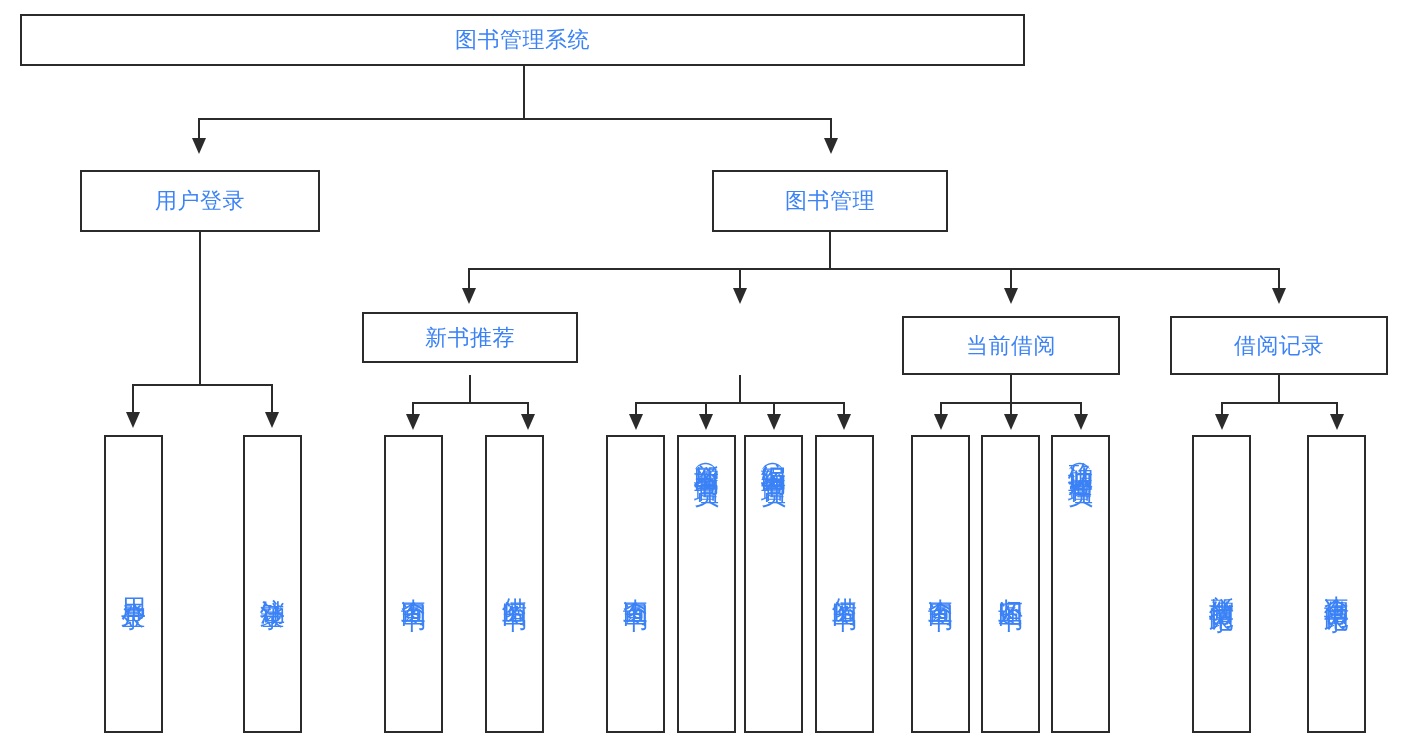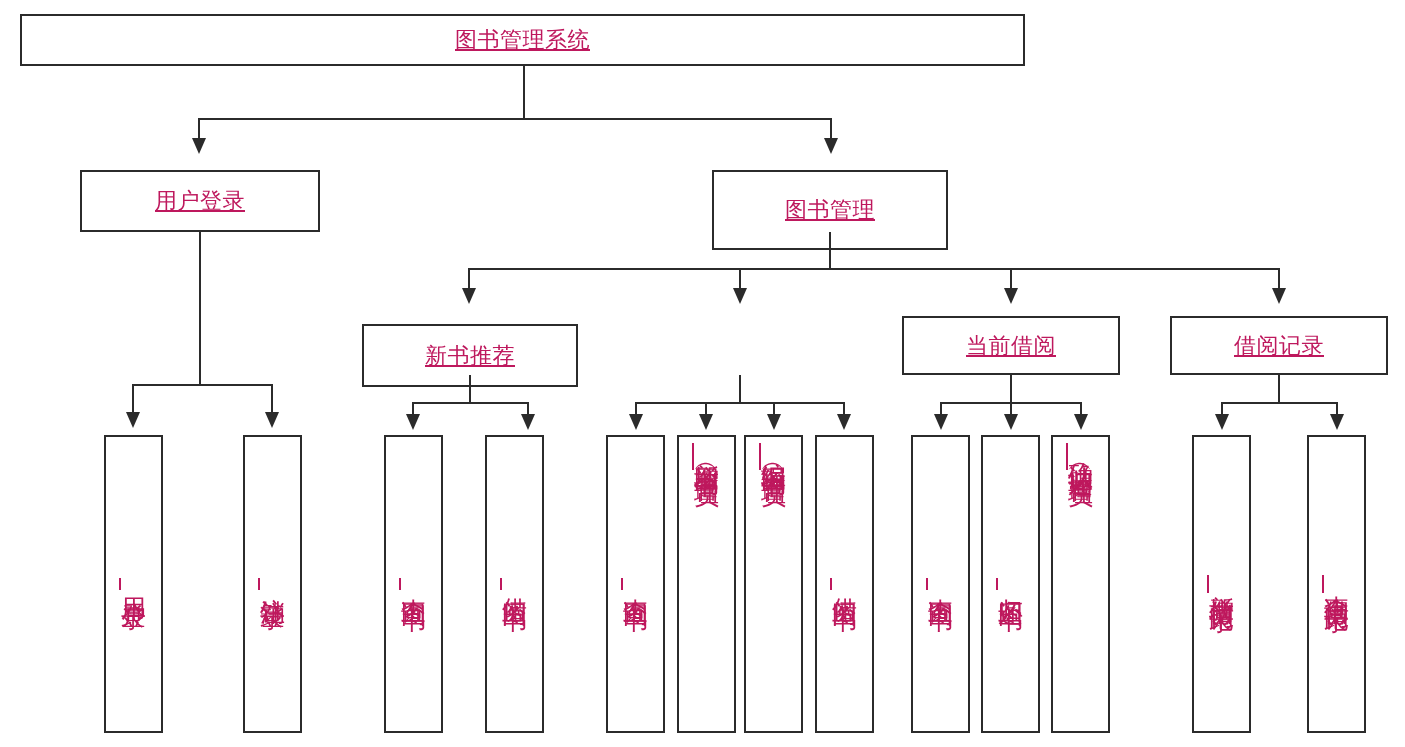--- a/index.html
+++ b/index.html
@@ -18,22 +18,21 @@
     overflow: hidden;
   }
   .node {
     position: absolute;
     box-sizing: border-box;
     background: #ffffff;
     border: 2px solid #2b2b2b;
     display: flex;
     align-items: center;
     justify-content: center;
-    color: #be185d;
-    text-decoration: underline;
+    color: #3b82f6;
   }
   .node .lbl {
     display: block;
     text-align: center;
     line-height: 1.15;
     letter-spacing: 0.5px;
   }
   
   .node.h .lbl {
     font-size: 22px;
@@ -99,21 +98,21 @@
 
   <div class="vline" style="left:198px; top:118px; width:2px; height:22px;"></div>
   <div class="arrow" style="left:192px; top:138px;"></div>
   <div class="vline" style="left:830px; top:118px; width:2px; height:22px;"></div>
   <div class="arrow" style="left:824px; top:138px;"></div>
 
   <div class="node h" style="left:80px; top:170px; width:240px; height:62px;">
     <span class="lbl">用户登录</span>
   </div>
 
-  <div class="node h" style="left:712px; top:170px; width:236px; height:80px;">
+  <div class="node h" style="left:712px; top:170px; width:236px; height:62px;">
     <span class="lbl">图书管理</span>
   </div>
 
   <div class="vline" style="left:199px; top:232px; width:2px; height:152px;"></div>
   <div class="hline" style="left:132px; top:384px; width:140px; height:2px;"></div>
   <div class="vline" style="left:132px; top:384px; width:2px; height:30px;"></div>
   <div class="arrow" style="left:126px; top:412px;"></div>
   <div class="vline" style="left:271px; top:384px; width:2px; height:30px;"></div>
   <div class="arrow" style="left:265px; top:412px;"></div>
 
@@ -125,21 +124,21 @@
 
   <div class="vline" style="left:739px; top:268px; width:2px; height:22px;"></div>
   <div class="arrow" style="left:733px; top:288px;"></div>
 
   <div class="vline" style="left:1010px; top:268px; width:2px; height:22px;"></div>
   <div class="arrow" style="left:1004px; top:288px;"></div>
 
   <div class="vline" style="left:1278px; top:268px; width:2px; height:22px;"></div>
   <div class="arrow" style="left:1272px; top:288px;"></div>
 
-  <div class="node h" style="left:362px; top:324px; width:216px; height:63px;">
+  <div class="node h" style="left:362px; top:312px; width:216px; height:51px;">
     <span class="lbl">新书推荐</span>
   </div>
   <div class="node h" style="left:1170px; top:316px; width:218px; height:59px;">
     <span class="lbl">借阅记录</span>
   </div>
   <div class="node h" style="left:902px; top:316px; width:218px; height:59px;">
     <span class="lbl">当前借阅</span>
   </div>
 
   <div class="vline" style="left:469px; top:375px; width:2px; height:27px;"></div>

